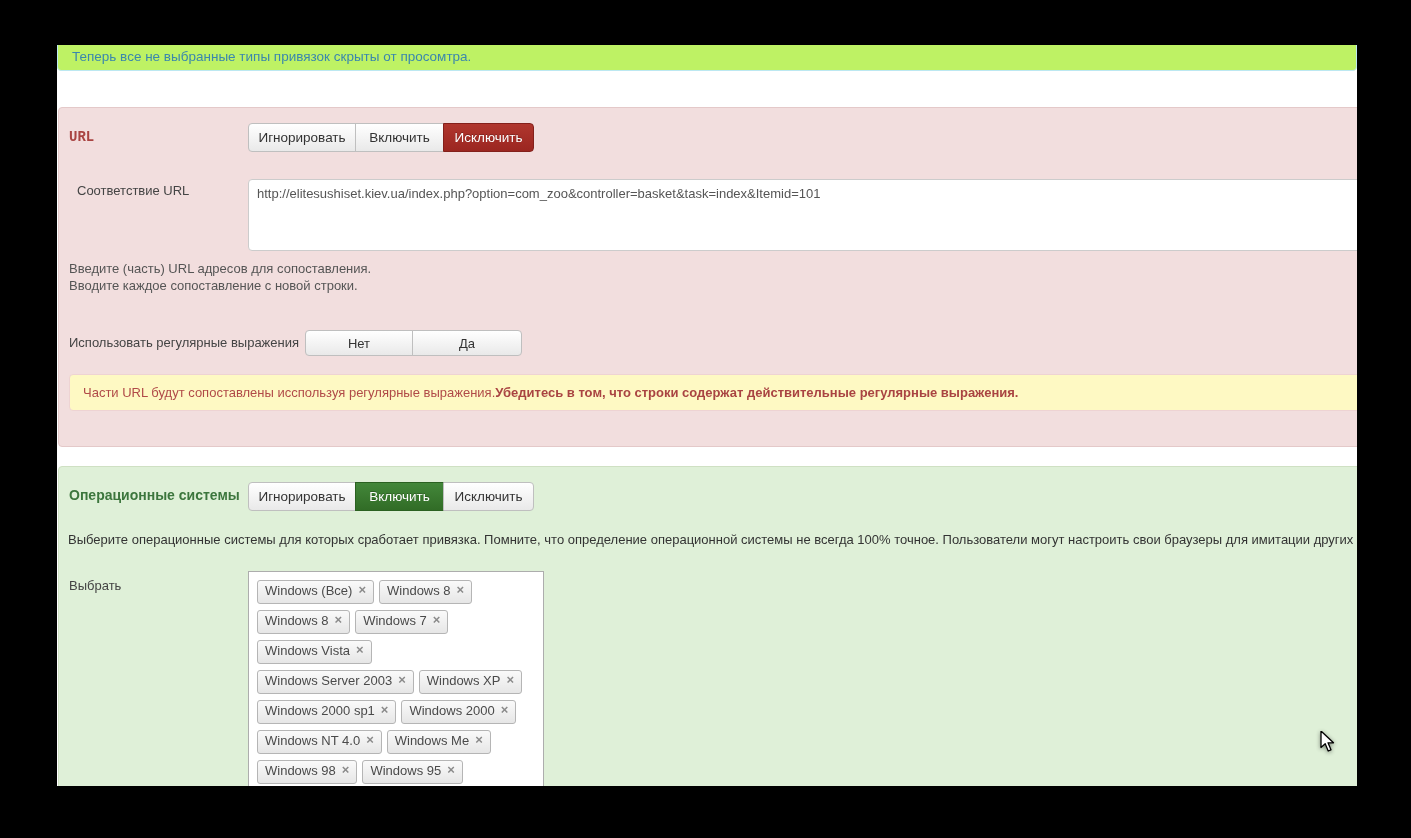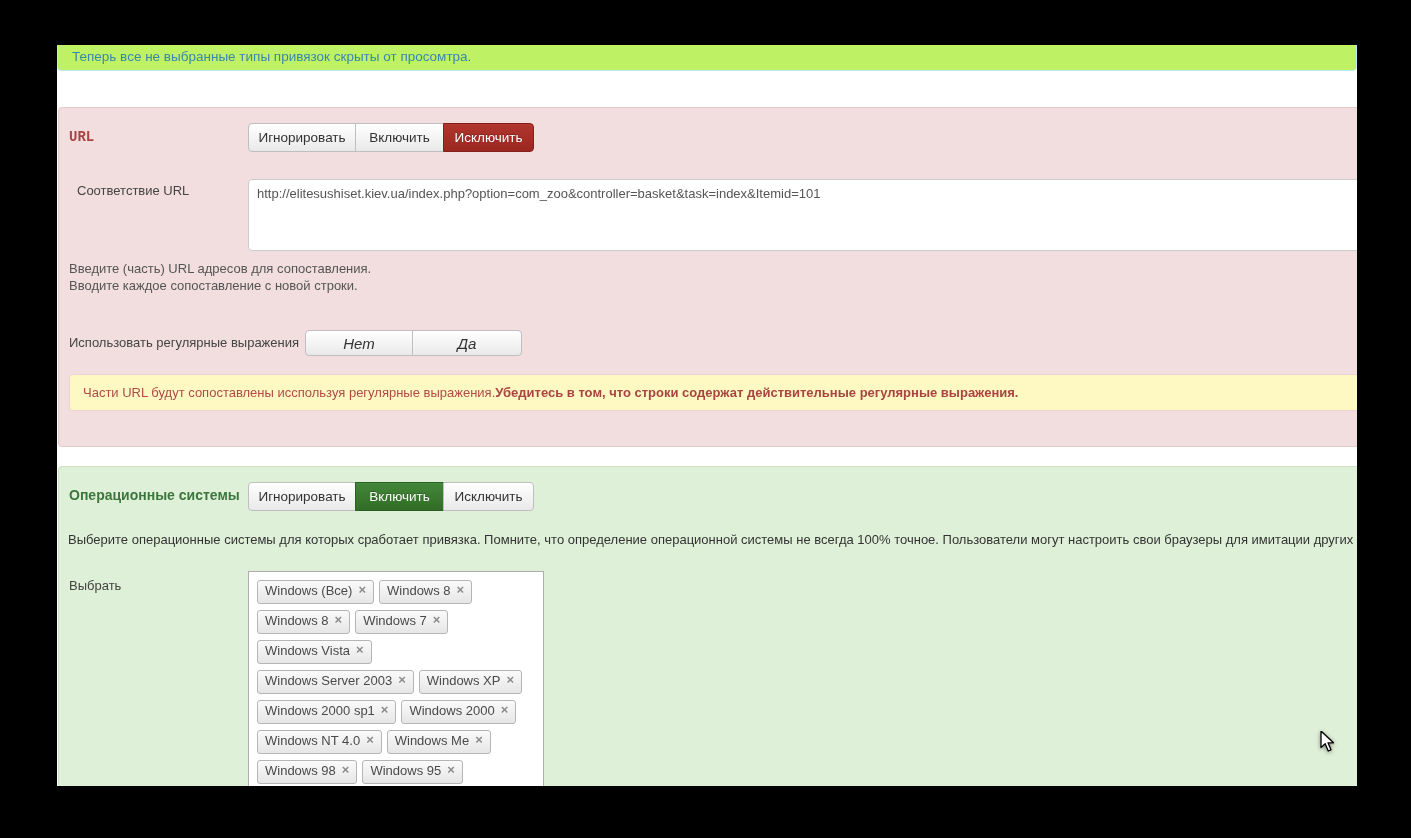--- a/index.html
+++ b/index.html
@@ -59,23 +59,23 @@
   .url-textarea{
     position:absolute;left:189px;top:71px;width:1150px;height:72px;
     box-sizing:border-box;background:#fff;border:1px solid #ccc;border-radius:4px;
     resize:none;font-family:"Liberation Sans",sans-serif;font-size:13px;color:#555;
     padding:6px 8px;line-height:16px;outline:none;
   }
   .help-text{position:absolute;left:10px;top:152px;font-size:13px;color:#555;line-height:17px;}
   
   .toggle-group{position:absolute;left:246px;top:222px;display:flex;}
   .toggle-btn{
-    box-sizing:border-box;height:26px;font-size:15px;color:#333;
+    box-sizing:border-box;height:26px;font-size:13px;color:#333;
     background:linear-gradient(#ffffff,#e9e9e9);border:1px solid #bfbfbf;
-    display:flex;align-items:center;justify-content:center;cursor:pointer;margin-left:-1px;font-style:italic;
+    display:flex;align-items:center;justify-content:center;cursor:pointer;margin-left:-1px;
   }
   .toggle-btn:first-child{border-top-left-radius:4px;border-bottom-left-radius:4px;margin-left:0;}
   .toggle-btn:last-child{border-top-right-radius:4px;border-bottom-right-radius:4px;}
   .toggle-no{width:108px;}
   .toggle-yes{width:110px;}
   
   .warn-box{
     position:absolute;left:10px;top:266px;width:1315px;height:37px;
     box-sizing:border-box;background:#fef9c3;border:1px solid #eed3d3;border-radius:4px;
     display:flex;align-items:center;padding:0 13px;

